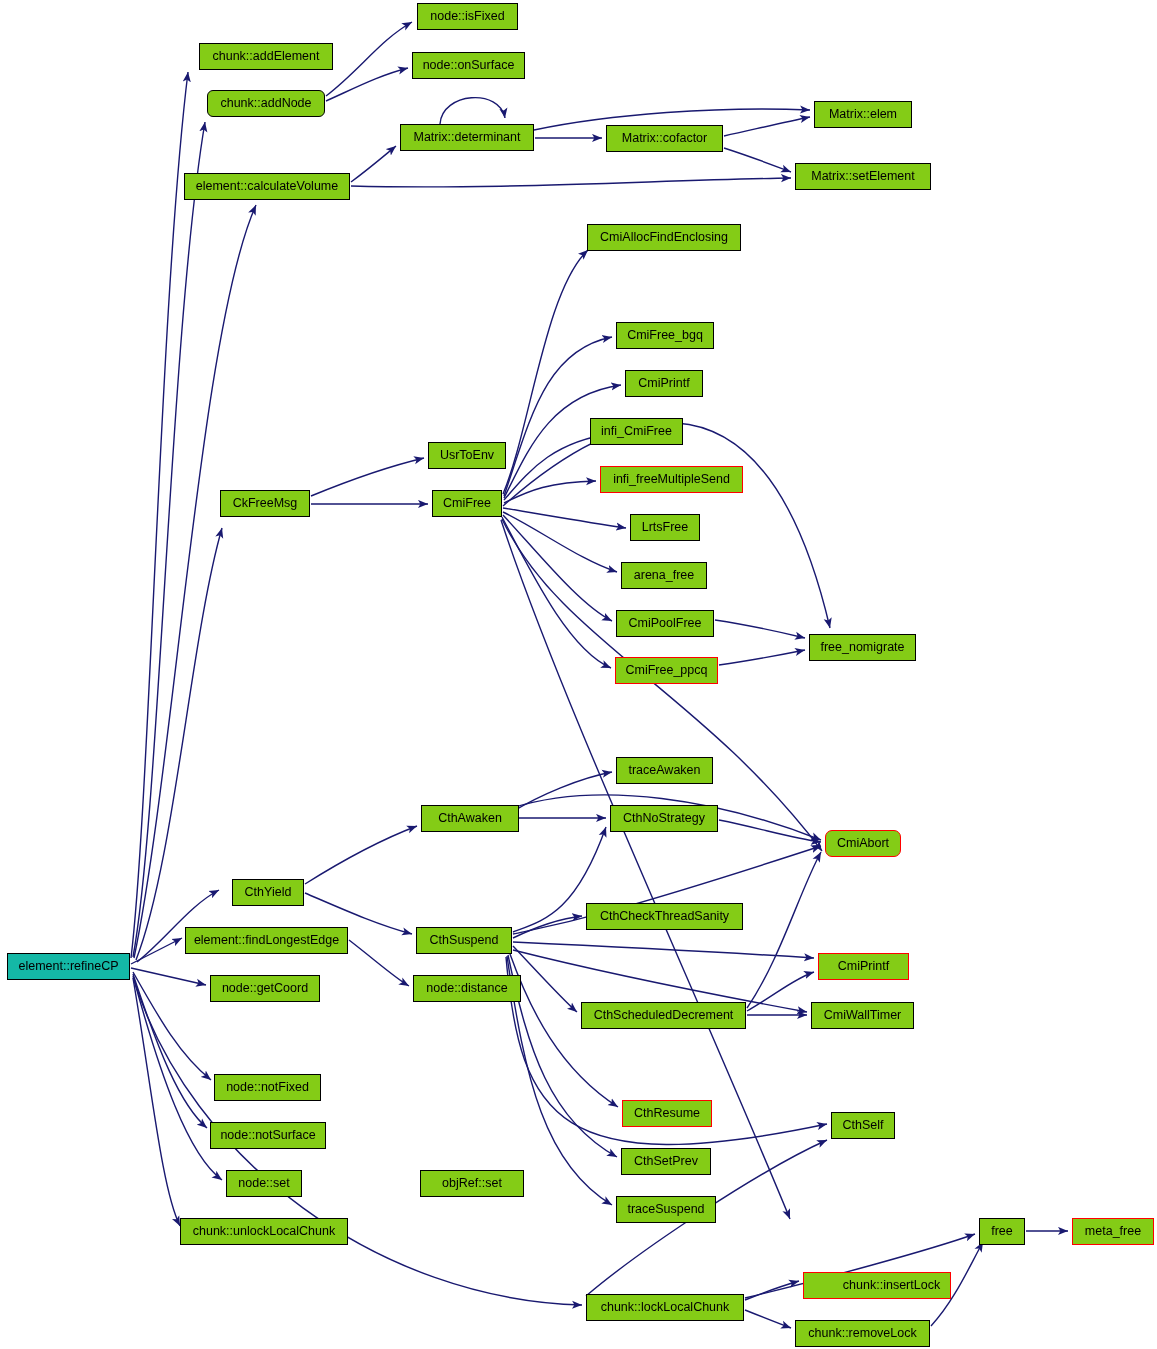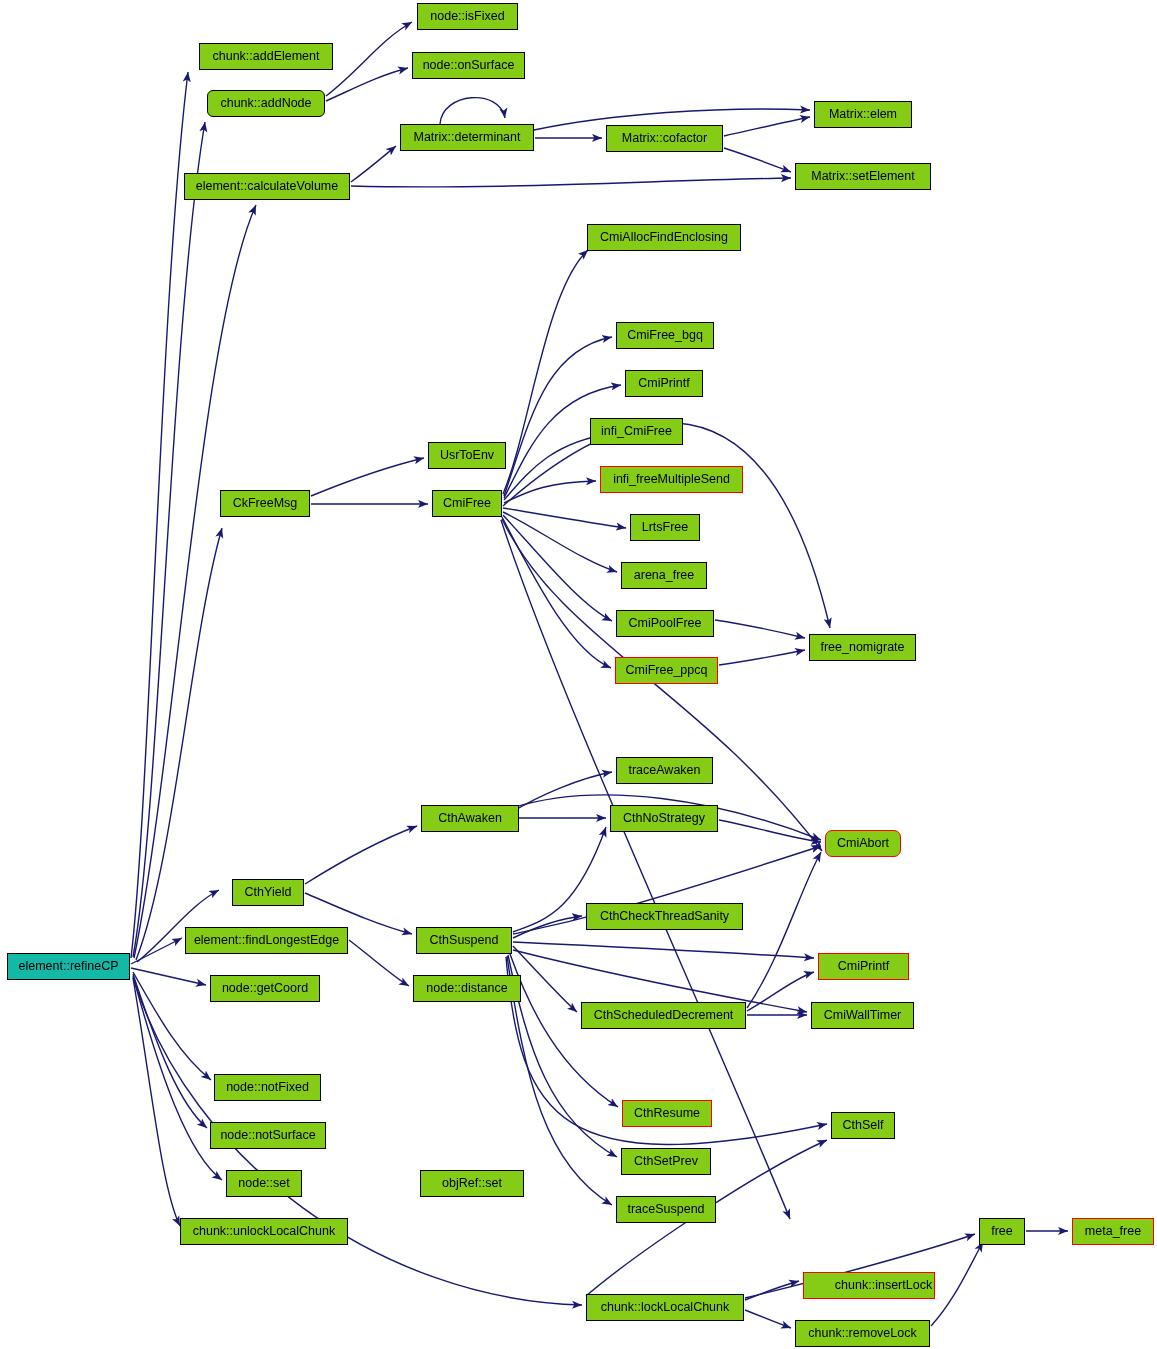--- a/index.html
+++ b/index.html
@@ -185,17 +185,17 @@
   <div class="node red" style="left:622px; top:1100px; width:90px;">CthResume</div>
   <div class="node" style="left:831px; top:1112px; width:64px;">CthSelf</div>
   <div class="node" style="left:210px; top:1122px; width:116px;">node::notSurface</div>
   <div class="node" style="left:621px; top:1148px; width:90px;">CthSetPrev</div>
   <div class="node" style="left:226px; top:1170px; width:76px;">node::set</div>
   <div class="node" style="left:420px; top:1170px; width:104px;">objRef::set</div>
   <div class="node" style="left:616px; top:1196px; width:100px;">traceSuspend</div>
   <div class="node" style="left:180px; top:1218px; width:168px;">chunk::unlockLocalChunk</div>
   <div class="node" style="left:979px; top:1218px; width:46px;">free</div>
   <div class="node red" style="left:1072px;top:1218px; width:82px;">meta_free</div>
-  <div class="node red" style="left:803px; top:1272px; width:132px;padding-left:29px;">chunk::insertLock</div>
+  <div class="node red" style="left:803px; top:1272px; width:148px;padding-left:29px;">chunk::insertLock</div>
   <div class="node" style="left:586px; top:1294px; width:158px;">chunk::lockLocalChunk</div>
   <div class="node" style="left:795px; top:1320px; width:135px;">chunk::removeLock</div>
 
 </div>
 
 </body></html>

